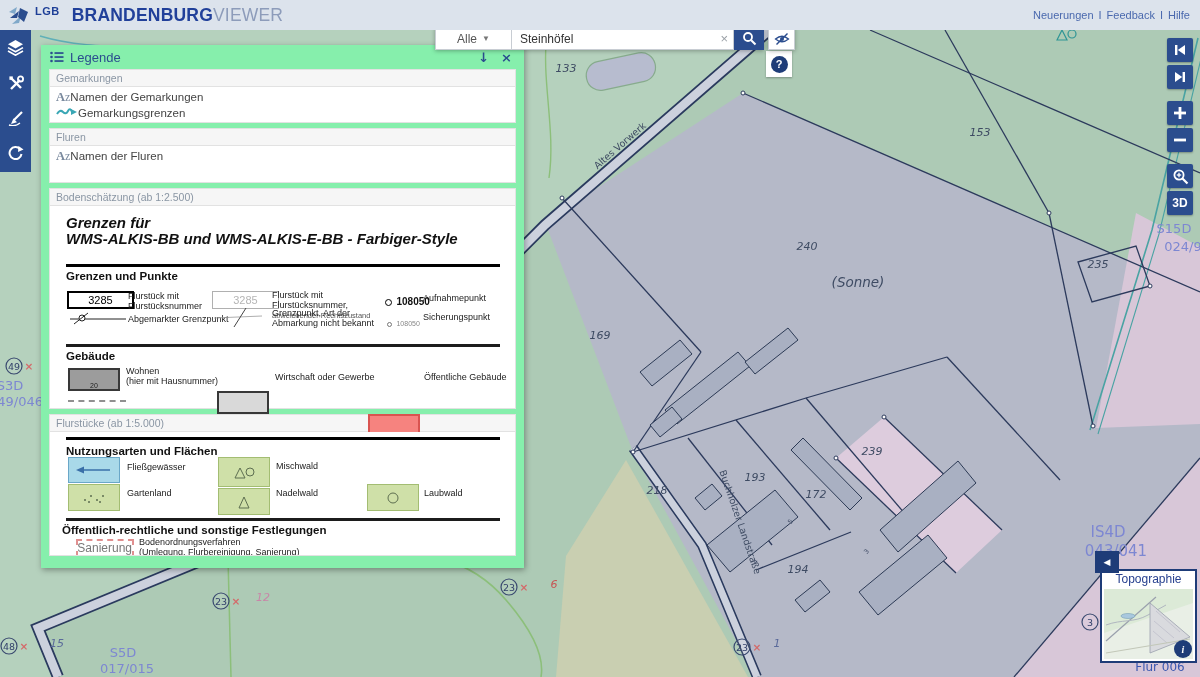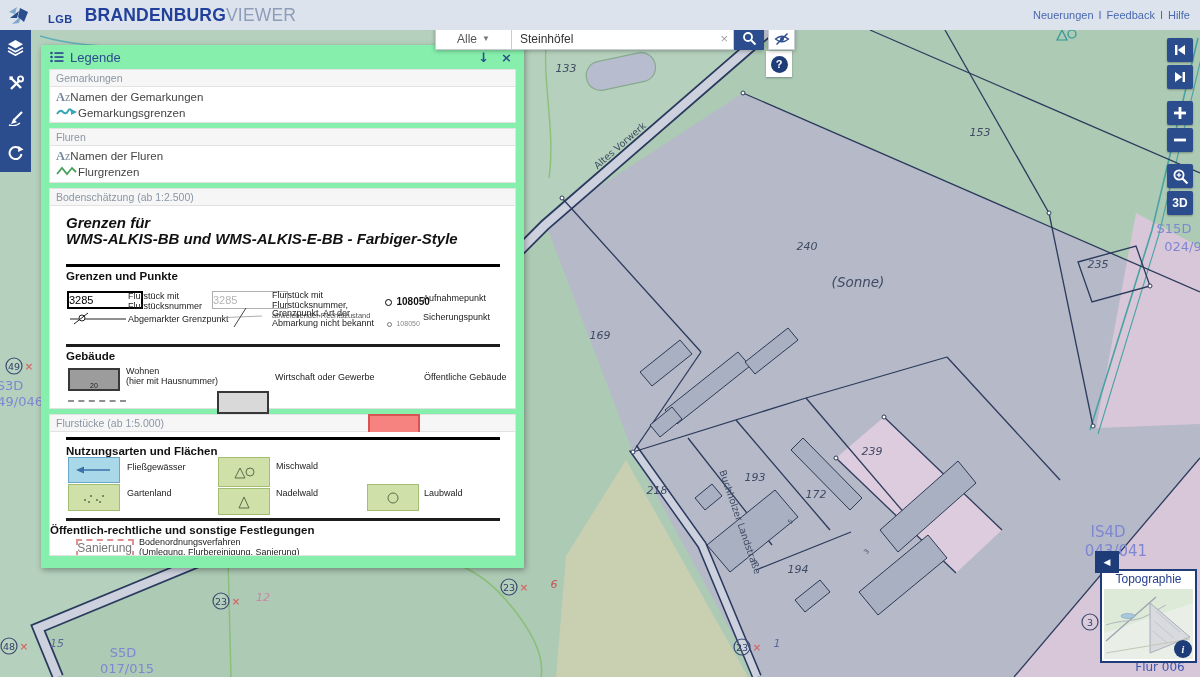--- a/index.html
+++ b/index.html
@@ -21,21 +21,21 @@
   .lbl-red{font-style:italic;font-size:11px;fill:#c75454}
   .lbl-pink{font-style:italic;font-size:11px;fill:#c886a8}
   .lbl-slate{font-style:italic;font-size:11px;fill:#5a6a9a}
   #marker-layer circle{fill:rgba(255,255,255,.08);stroke:#3a4a70;stroke-width:1.2}
   #marker-layer text{font-family:"DejaVu Sans",sans-serif;font-size:9.5px;fill:#33416b;text-anchor:middle}
   #marker-layer text.mk-x{fill:#d46a6a;font-size:10.5px;font-weight:bold}
 
   
   #topbar{position:absolute;left:0;top:0;width:1200px;height:30px;background:#dce3ec;
           display:flex;align-items:center;z-index:30}
-  #logo{display:flex;align-items:flex-end;margin-left:8px;gap:18px}
+  #logo{display:flex;align-items:flex-start;margin-left:8px;gap:5px}
   #logo .lgb{font-size:11px;font-weight:bold;color:#1e3f97;letter-spacing:.5px}
   #brand{margin-left:12px;font-size:17.5px;letter-spacing:.2px}
   #brand .b{font-weight:bold;color:#21409a}
   #brand .l{font-weight:normal;color:#8d9cba}
   #toplinks{margin-left:auto;margin-right:10px;font-size:11px;color:#4a69ae}
   #toplinks span.sep{margin:0 5px;color:#4a69ae}
   #toplinks a{color:#4a69ae;text-decoration:none;cursor:pointer}
 
   
   #side{position:absolute;left:0;top:30px;width:31px;height:142px;background:#2b4d8e;z-index:25}
@@ -90,22 +90,22 @@
   #sec1-body{height:35px;padding-top:2px}
   #sec2-body{height:36px;padding-top:2px}
   #alkis{position:relative;height:202px;font-family:"Liberation Sans",sans-serif}
   #flst{position:relative;height:123px;overflow:hidden}
   .alk-title{font-size:15px;font-weight:bold;font-style:italic;color:#111;line-height:16px;white-space:nowrap}
   .hr3{height:3px;background:#000}
   .hr2{height:2.5px;background:#1c1c1c}
   .bhdr{font-size:11.5px;font-weight:bold;color:#111;white-space:nowrap}
   .slab{font-size:9px;color:#222;line-height:10px;white-space:nowrap}
   .slab .dim{font-size:7.5px;color:#555}
-  .fsbox{width:76px;height:18px;border:2px solid #000;font-size:11px;color:#000;
-         display:flex;align-items:center;}
+  .fsbox{width:67px;height:18px;border:2px solid #000;font-size:11px;color:#000;
+         display:flex;align-items:center;justify-content:center}
   .fsbox.gray{border:1px solid #b0b0b0;color:#b5b5b5}
   .ptcircle{display:inline-block;width:7px;height:7px;border:1px solid #000;border-radius:50%;vertical-align:-1px}
   .ptcircle.small{width:5px;height:5px;border-color:#777}
   .ptnum{font-size:10px;font-weight:bold;color:#111}
   .ptnum.small{font-size:7px;font-weight:normal;color:#888}
   .gbox{width:52px;height:23px;border:2px solid #383838;position:relative}
   .gbox .hnr{position:absolute;bottom:0;left:0;right:0;text-align:center;font-size:7px;color:#222}
   .dashline{width:58px;border-top:2px dashed #909090}
   .nbox{width:52px;display:flex;align-items:center;justify-content:center}
   .sanbox{width:58px;height:18px;border:2px dashed #e09090;font-size:12px;color:#777;
@@ -413,26 +413,20 @@
       </div>
     </div>
 
     <div class="sec">
       <div class="sec-bar">Fluren</div>
       <div class="sec-body" id="sec2-body">
         <div class="leg-item">
           <span class="licon"><span class="az"><b>A</b>z</span></span>
           <span>Namen der Fluren</span>
         </div>
-        <div class="leg-item">
-          <span class="licon"><svg width="22" height="12" viewBox="0 0 22 12">
-                <polyline points="1,9 6,3 11,9 16,3 20,7" fill="none" stroke="#49a05c" stroke-width="1.8"></polyline>
-              </svg></span>
-          <span>Flurgrenzen</span>
-        </div>
       </div>
     </div>
 
     <div class="sec">
       <div class="sec-bar">Bodenschätzung (ab 1:2.500)</div>
       <div class="sec-body" id="alkis">
         <div class="abs alk-title" style="left:16px;top:9px">Grenzen für</div>
         <div class="abs alk-title" style="left:16px;top:25px">WMS-ALKIS-BB und WMS-ALKIS-E-BB - Farbiger-Style</div>
         <div class="abs hr3" style="left:16px;top:58px;width:434px"></div>
         <div class="abs bhdr" style="left:16px;top:64px">Grenzen und Punkte</div>
@@ -534,21 +528,21 @@
         <div class="abs slab" style="left:226px;top:56px">Nadelwald</div>
 
         <div class="abs nbox" style="left:317px;top:52px;height:27px;background:#cfe0a8;border:1.5px solid #a3bd72">
           <svg width="16" height="16">
               <circle cx="8" cy="8" r="5" fill="none" stroke="#5d6e50"></circle>
             </svg>
         </div>
         <div class="abs slab" style="left:374px;top:56px">Laubwald</div>
 
         <div class="abs hr2" style="left:16px;top:86px;width:434px"></div>
-        <div class="abs bhdr" style="left:0;top:92px">Öffentlich-rechtliche und sonstige Festlegungen</div>
+        <div class="abs bhdr" style="left:12px;top:92px">Öffentlich-rechtliche und sonstige Festlegungen</div>
         <div class="abs sanbox" style="left:26px;top:107px">
           <span>Sanierung</span>
         </div>
         <div class="abs slab" style="left:89px;top:105px">
           <span>Bodenordnungsverfahren</span><br><span>(Umlegung, Flurbereinigung, Sanierung)</span>
         </div>
       </div>
     </div>
   </section>
 

